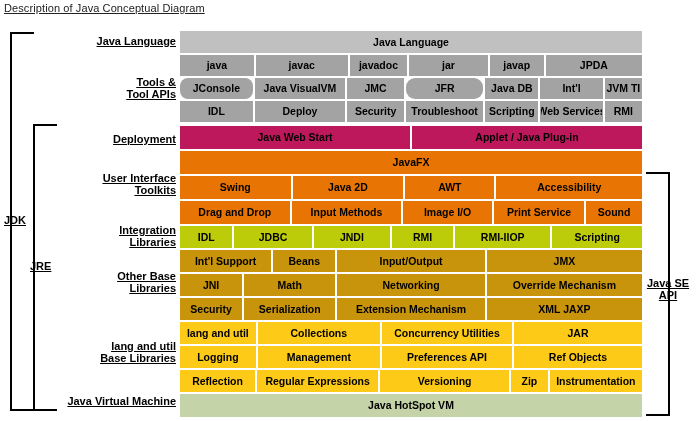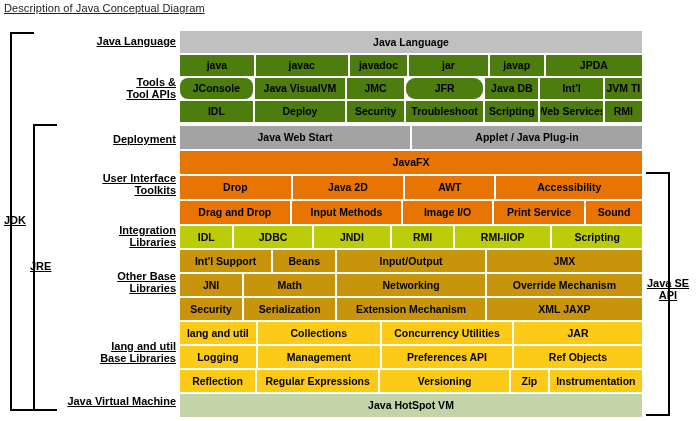--- a/index.html
+++ b/index.html
@@ -111,22 +111,22 @@
     box-sizing: border-box;
     text-align: center;
     line-height: 11px;
     overflow: hidden;
     white-space: nowrap;
     border: 1px solid rgba(255,255,255,0.0);
   }
 
   
   .c-gray     { background: #c0c0c0; }
-  .c-blue     { background: #4d7c0f; }
-  .c-peach    { background: #a3a3a3; }
+  .c-blue     { background: #a3a3a3; }
+  .c-peach    { background: #be185d; }
   .c-orange   { background: #e87503; }
   .c-orange2  { background: #e87503; }
   .c-olive    { background: #bdcc09; }
   .c-dkgold   { background: #c8940b; }
   .c-gold     { background: #fdca18; }
   .c-green    { background: #c5d3a8; }
 
   
   .h-lang  { height: 22px; }
   .h-tool  { height: 21px; }
@@ -218,21 +218,21 @@
 
   <div class="band h-dep" style="top:126px;">
       <div class="cell c-peach" style="flex-grow: 1; flex-basis: 0px;">Java Web Start</div>
       <div class="cell c-peach" style="flex-grow: 1; flex-basis: 0px;">Applet / Java Plug-in</div>
     </div>
 
   <div class="band h-fx" style="top:151px;">
       <div class="cell c-orange" style="flex-grow: 1; flex-basis: 0px;">JavaFX</div>
     </div>
   <div class="band h-ui" style="top:176px;">
-      <div class="cell c-orange2" style="flex-grow: 112; flex-basis: 0px;">Drop</div>
+      <div class="cell c-orange2" style="flex-grow: 112; flex-basis: 0px;">Swing</div>
       <div class="cell c-orange2" style="flex-grow: 112; flex-basis: 0px;">Java 2D</div>
       <div class="cell c-orange2" style="flex-grow: 90; flex-basis: 0px;">AWT</div>
       <div class="cell c-orange2" style="flex-grow: 148; flex-basis: 0px;">Accessibility</div>
     </div>
   <div class="band h-ui" style="top:201px;">
       <div class="cell c-orange2" style="flex-grow: 112; flex-basis: 0px;">Drag and Drop</div>
       <div class="cell c-orange2" style="flex-grow: 112; flex-basis: 0px;">Input Methods</div>
       <div class="cell c-orange2" style="flex-grow: 90; flex-basis: 0px;">Image I/O</div>
       <div class="cell c-orange2" style="flex-grow: 92; flex-basis: 0px;">Print Service</div>
       <div class="cell c-orange2" style="flex-grow: 56; flex-basis: 0px;">Sound</div>

